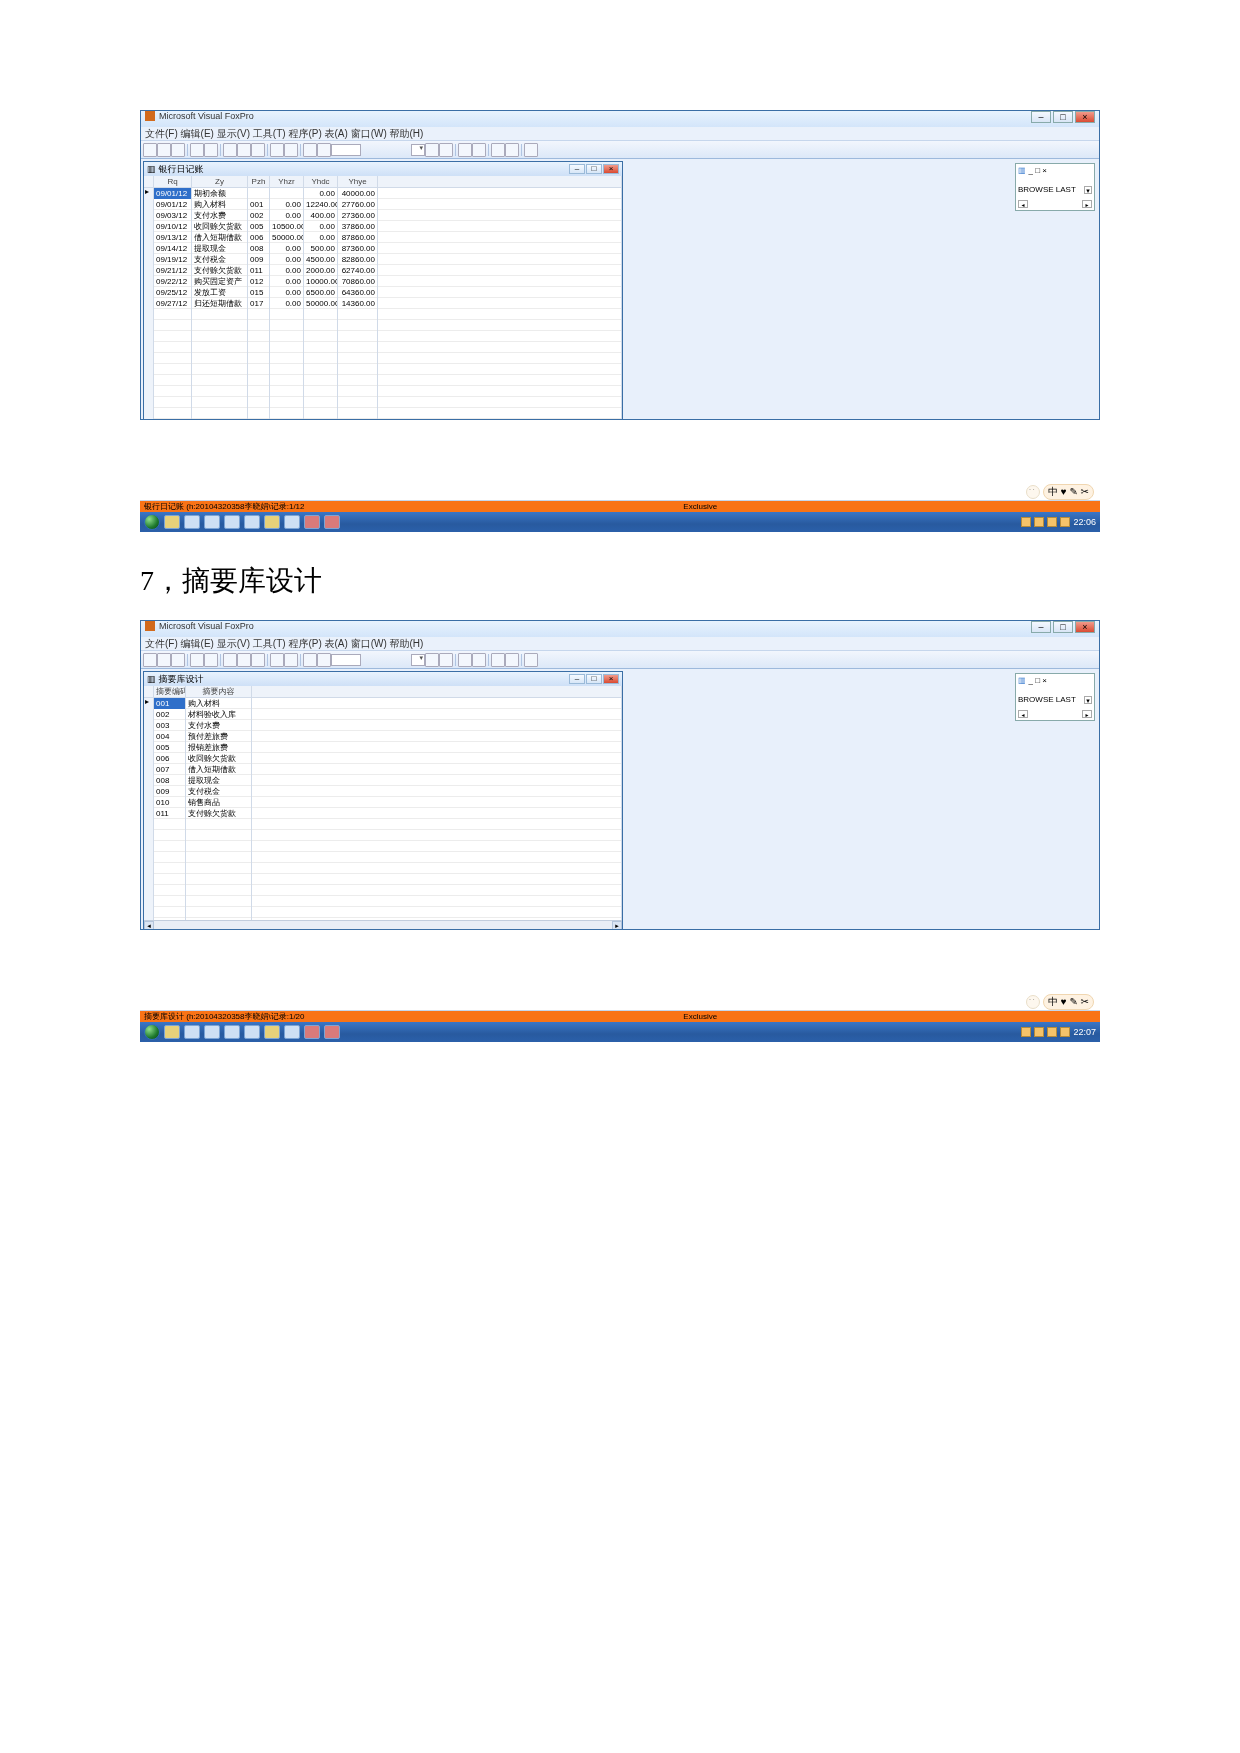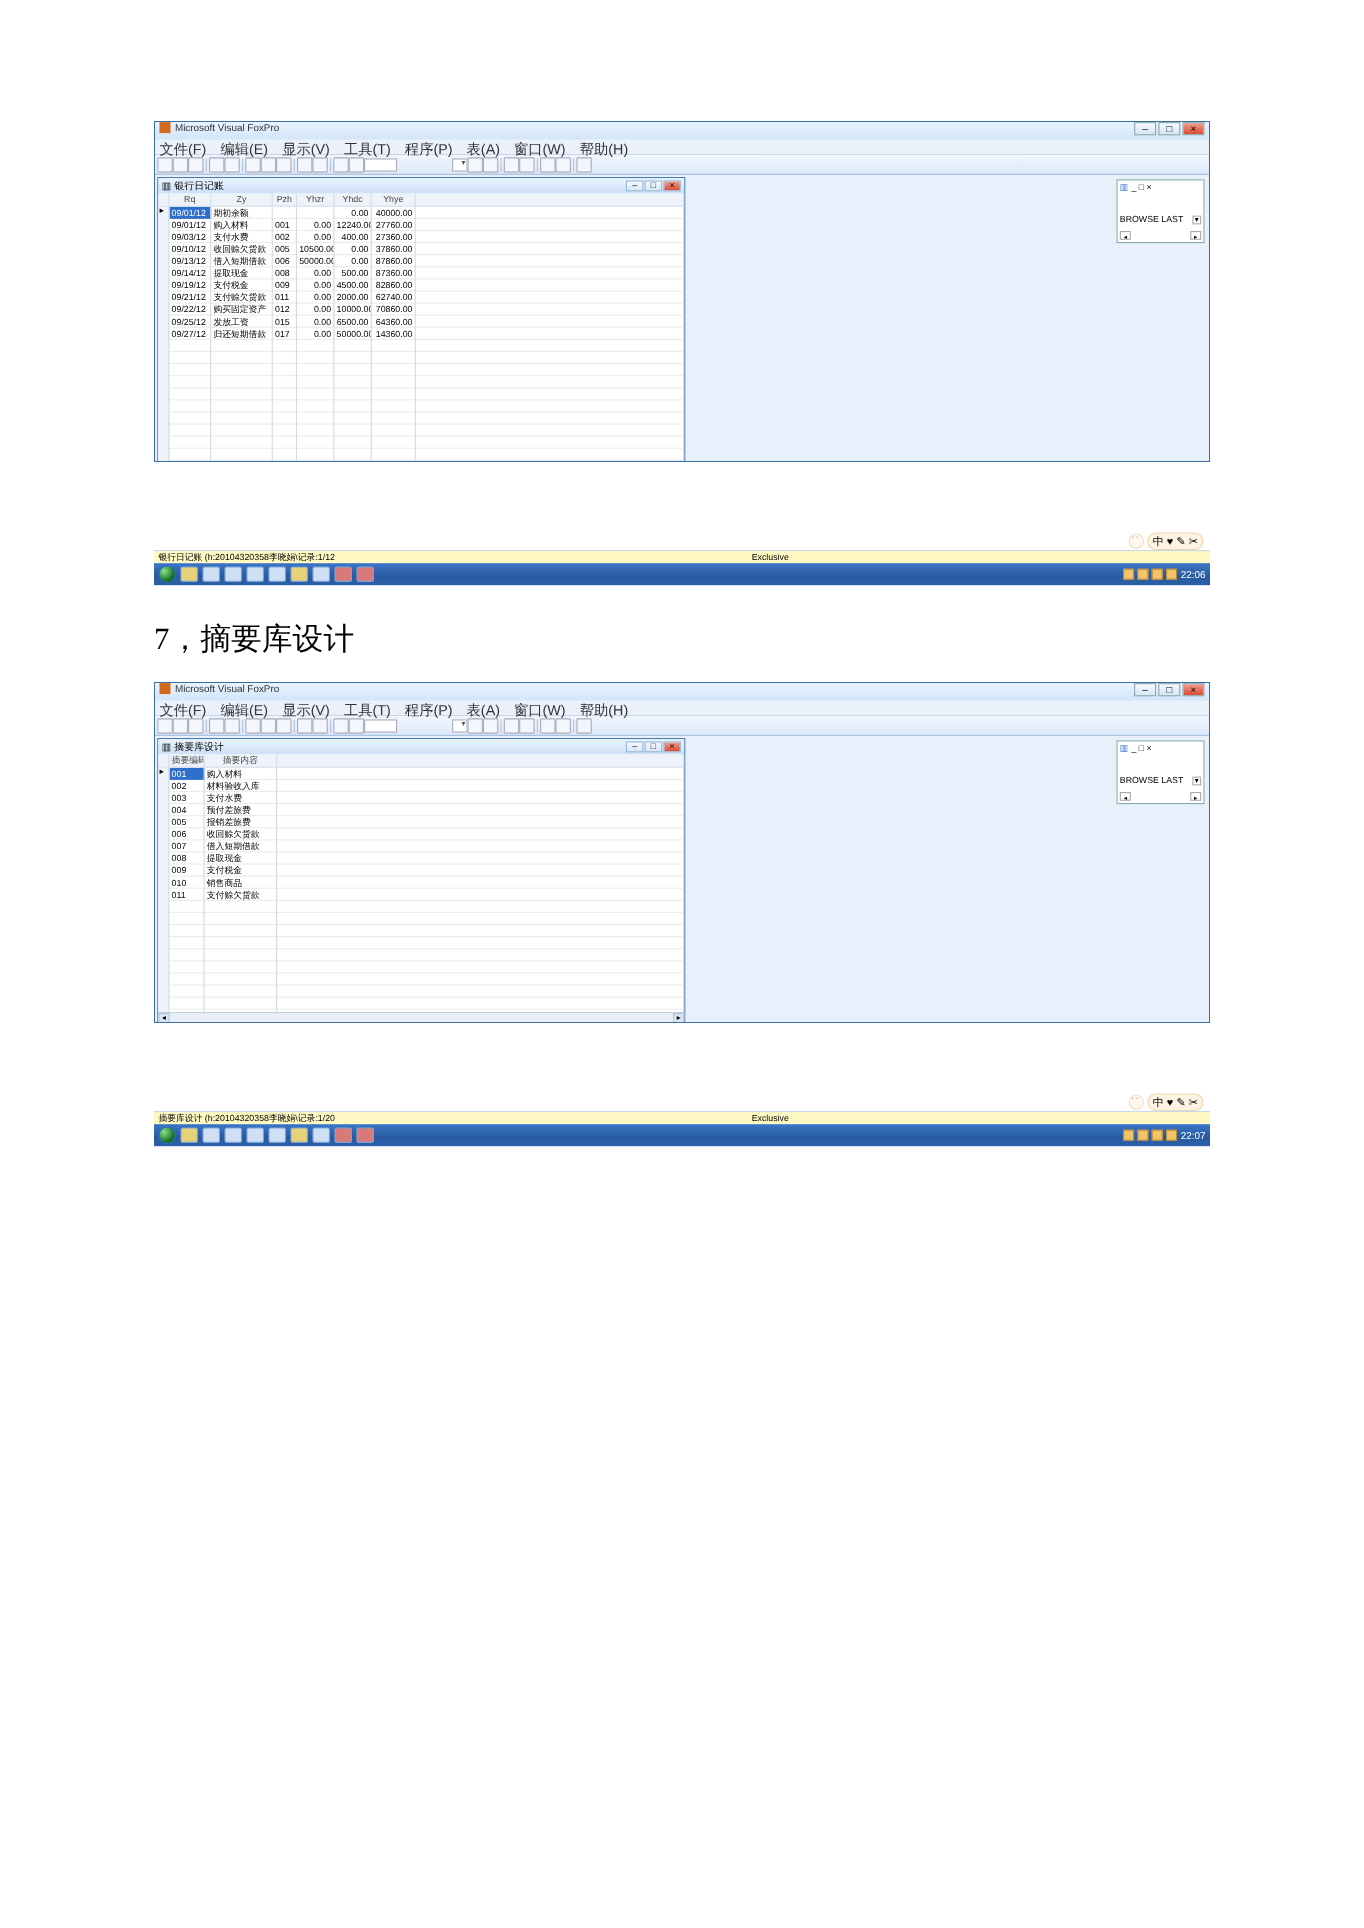--- a/index.html
+++ b/index.html
@@ -11,21 +11,21 @@
   .app-shell { position: relative; border: 1px solid #3a6ea5; background: #e8f0fb; }
   .title-bar { display: flex; align-items: flex-start; justify-content: space-between; height: 16px; background: linear-gradient(#e8f3fe,#d3e5fa); padding: 0 4px; }
   .title-left { display: flex; align-items: center; gap: 4px; }
   .app-icon { width: 10px; height: 10px; background: #d26a1c; }
   .title-text { font-size: 9px; color: #333; }
   .win-ctrls { display: flex; gap: 2px; }
   .win-btn { width: 20px; height: 12px; font-size: 9px; text-align: center; border: 1px solid #8aa; background: linear-gradient(#f5f9ff,#d8e5f5); line-height: 10px; }
   .win-btn.close { background: linear-gradient(#f29a8a,#d94b33); }
 
   .menu-bar { height: 14px; background: #eaf1fb; border-bottom: 1px solid #c6d6ec; padding-left: 4px; }
-  .menu-bar span { font-size: 13px; margin-right: 10px; color: #333; }
+  .menu-bar span { font-size: 10px; color: #333; }
 
   .toolbar { height: 18px; background: linear-gradient(#f2f6fd,#dce8f8); border-bottom: 1px solid #9db9dc; display: flex; align-items: center; padding: 0 2px; gap: 0; }
   .tb-btn { width: 14px; height: 14px; border: 1px solid #aab; background: #f3f7fd; display: inline-block; border-radius: 1px; }
   .tb-sep { width: 1px; height: 12px; background: #b0c5e2; margin: 0 2px; }
   .tb-gap { width: 50px; }
   .tb-field { width: 30px; height: 12px; border: 1px solid #aab; background: #fff; }
   .tb-combo { width: 14px; height: 12px; border: 1px solid #aab; background: #fff; position: relative; }
   .tb-combo::after { content:"▾"; font-size:7px; position:absolute; right:1px; top:-1px; color:#555; }
 
   .workspace { position: relative; background: #e8f0fb; height: 260px; overflow: hidden; }
@@ -53,26 +53,26 @@
   .grid-scroll { height: 10px; background:#e9eef6; border-top:1px solid #c2cddd; display:flex; justify-content:space-between; }
   .scroll-arrow { width:10px; height:10px; background:#dbe5f3; border:1px solid #b3c4db; font-size:7px; line-height:8px; text-align:center; }
 
   .col-rq{width:38px} .col-zy{width:56px} .col-pzh{width:22px} .col-yhzr{width:34px} .col-yhdc{width:34px} .col-yhye{width:40px} .col-rest{flex:1}
 
   .col-code{width:32px} .col-name{width:66px} .col-rest2{flex:1}
 
   .cmd-window { position:absolute; right:4px; top:4px; width:80px; border:1px solid #8aa; background:#fff; font-size:8px; padding:2px; }
   .cmd-title { display:flex; gap:3px; }
   .cmd-title span:first-child { color:#3478ce; }
-  .cmd-row { display:flex; justify-content:space-between; align-items:center; margin-top:20px; }
+  .cmd-row { display:flex; justify-content:space-between; align-items:center; margin-top:10px; }
   .cmd-drop { width:8px; height:8px; border:1px solid #aaa; font-size:7px; text-align:center; line-height:7px; }
   .cmd-arrows { display:flex; justify-content:space-between; margin-top:6px; }
   .cmd-arr { width:10px; height:8px; border:1px solid #aaa; font-size:6px; text-align:center; }
 
-  .status-bar { height:12px; background:#fef9c3; border-top:1px solid #c6d6ec; font-size:8px; display:flex; align-items:center; padding:0 4px; justify-content:space-between; }
+  .status-bar { height:12px; background:#f97316; border-top:1px solid #c6d6ec; font-size:8px; display:flex; align-items:center; padding:0 4px; justify-content:space-between; }
 
   .kawaii { position:absolute; right:6px; top:-16px; display:flex; align-items:center; gap:3px; font-size:10px; }
   .bubble { background:#fef2e2; border:1px solid #f0d6b0; border-radius:8px; padding:0 4px; display:flex; gap:2px; }
   .face { width:14px; height:14px; border-radius:50%; background:#fdf7ee; border:1px solid #eadfc9; position:relative; }
   .face::before { content:"· ·"; position:absolute; left:2px; top:0; font-size:6px; }
 
   .taskbar { position:relative; height:20px; background:linear-gradient(#3a76c7,#285a9f 60%,#2b60aa); display:flex; align-items:center; justify-content:space-between; padding:0 4px; }
   .tb-left { display:flex; align-items:center; gap:4px; }
   .orb { width:16px; height:16px; border-radius:50%; background:radial-gradient(circle at 30% 30%, #8fe08b, #1e7a2e 60%, #0b3f12); border:1px solid #2f6fb5; }
   .task-icon { width:16px; height:14px; border-radius:2px; background:#cfe0f4; border:1px solid #7ba4d6; }

